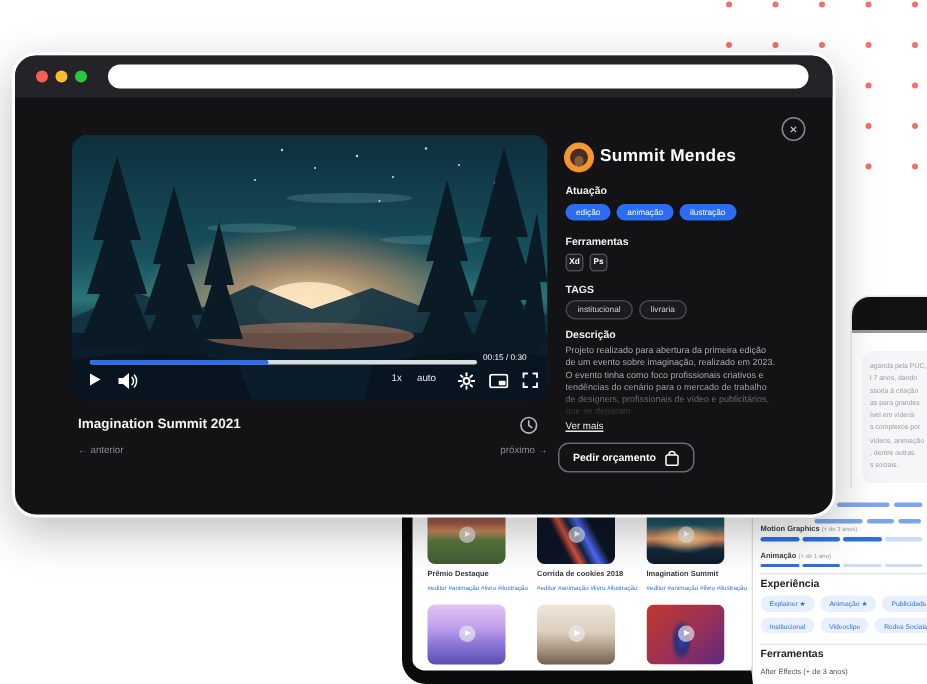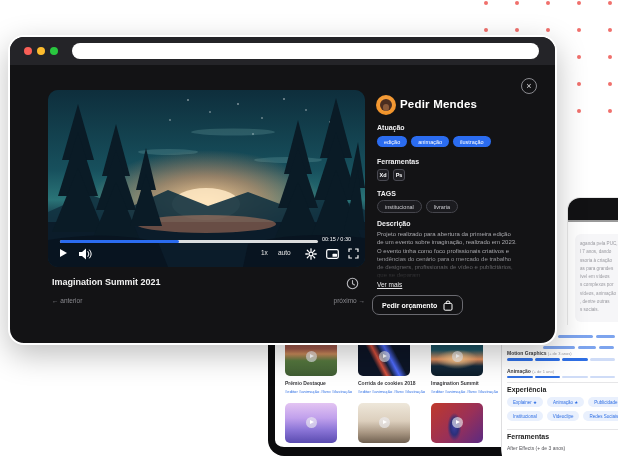--- a/index.html
+++ b/index.html
@@ -352,21 +352,21 @@
     <div class="video-title">Imagination Summit 2021</div>
     <svg class="clock" width="13" height="13" viewBox="0 0 13 13">
       <circle cx="6.5" cy="6.5" r="5.2" fill="none" stroke="#b7b7bc" stroke-width="1.1"></circle>
       <path d="M6.5 3.6v3l2 1.4" fill="none" stroke="#b7b7bc" stroke-width="1.1" stroke-linecap="round"></path>
     </svg>
     <div class="nav-prev">←  anterior</div>
     <div class="nav-next">próximo  →</div>
 
     <div class="close-btn">×</div>
     <div class="avatar"></div>
-    <div class="p-name">Pedir Mendes</div>
+    <div class="p-name">Summit Mendes</div>
 
     <div class="p-label" style="top:87px">Atuação</div>
     <div class="pill-row" style="top:99px">
 
     <span class="pill-blue">edição</span>
         <span class="pill-blue">animação</span>
         <span class="pill-blue">ilustração</span>
       </div>
 
     <div class="p-label" style="top:121px">Ferramentas</div>

